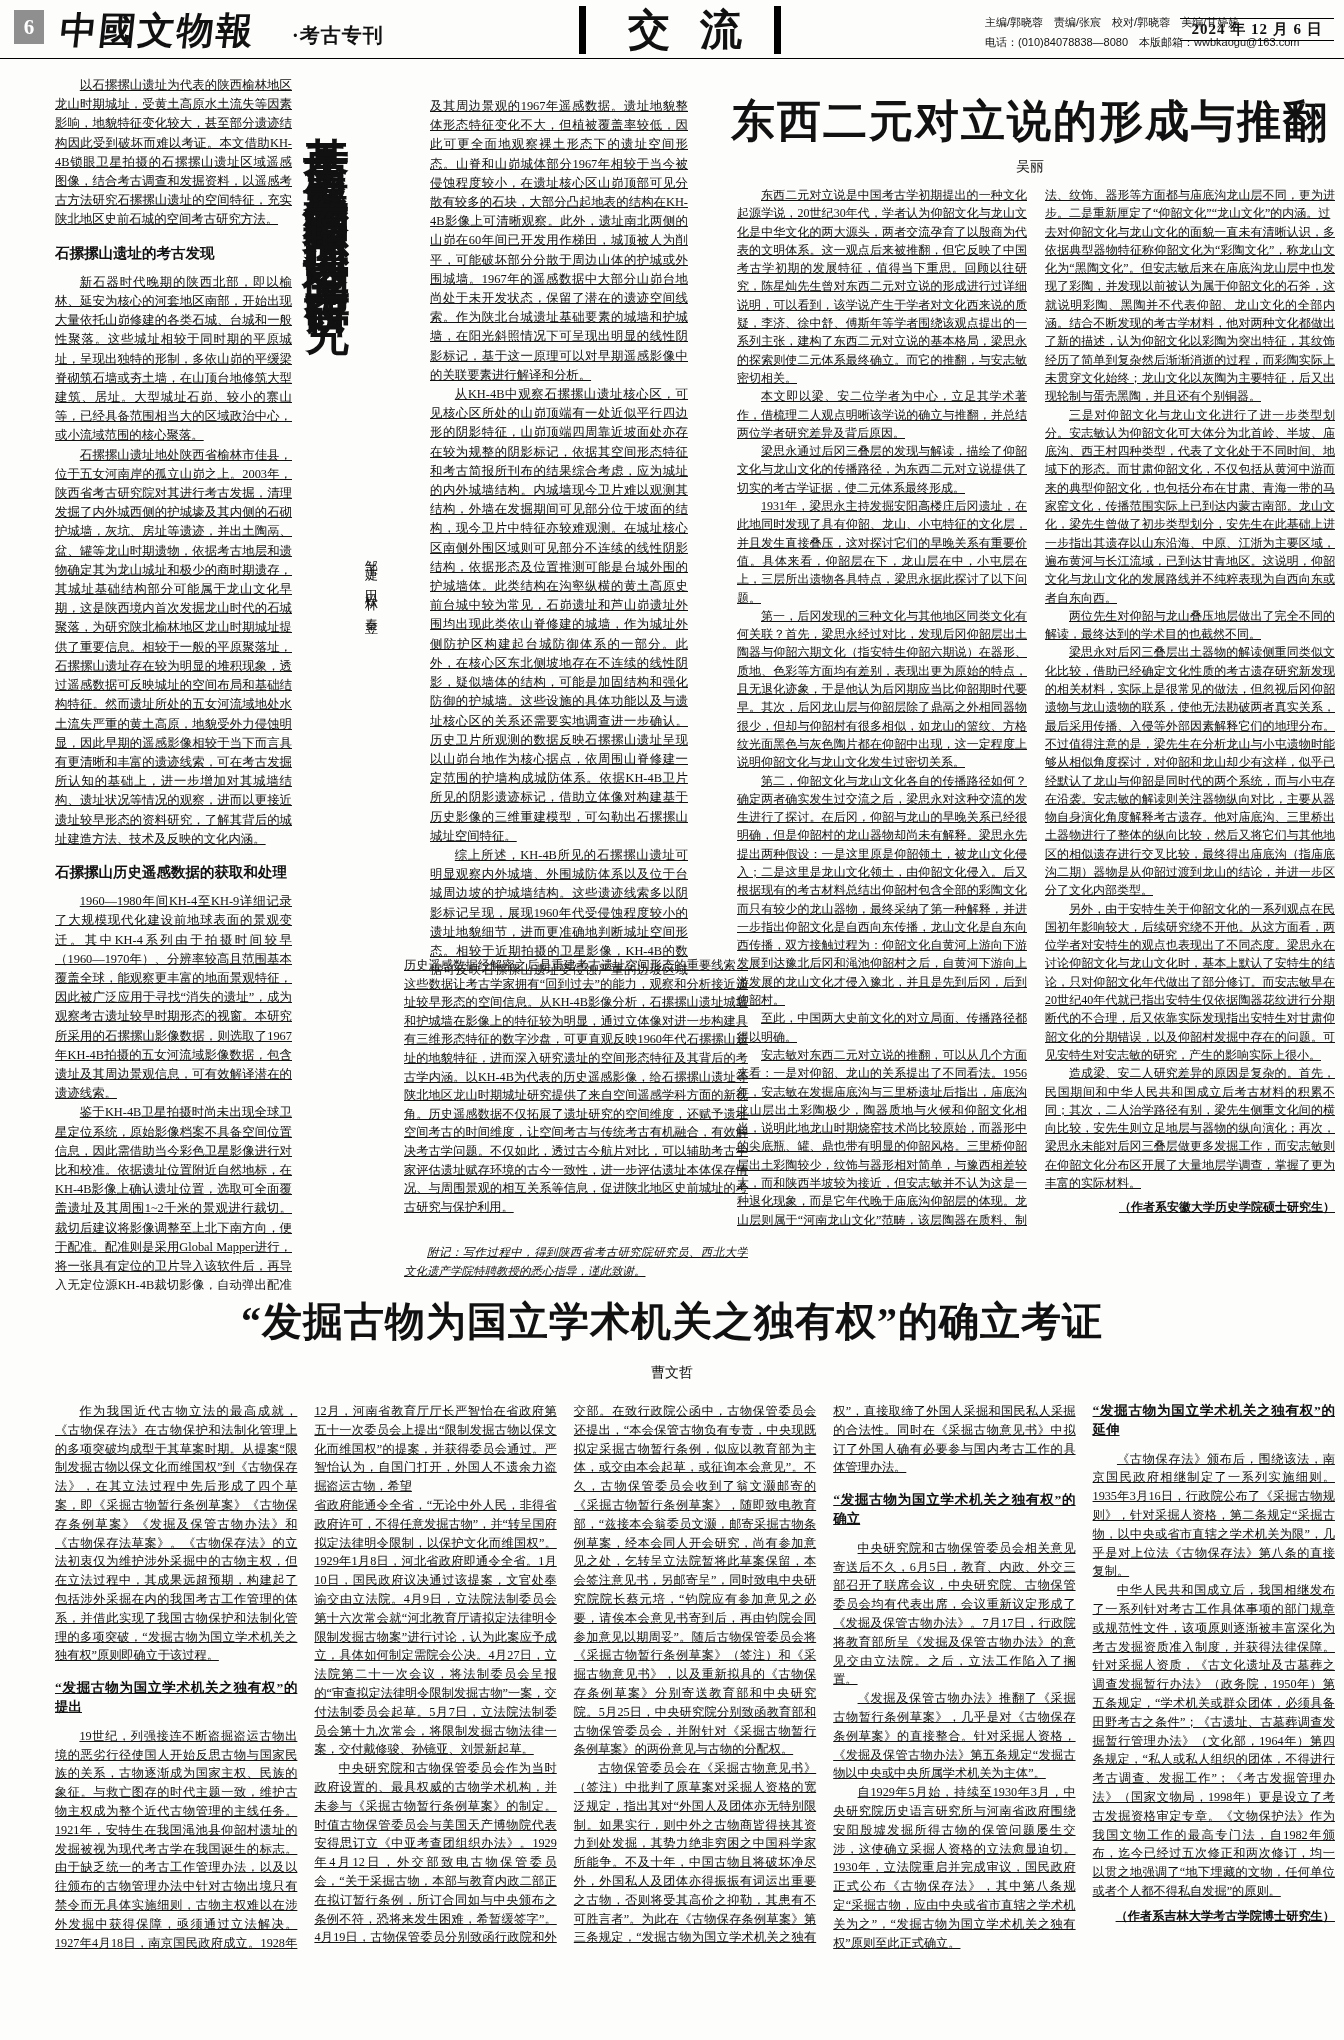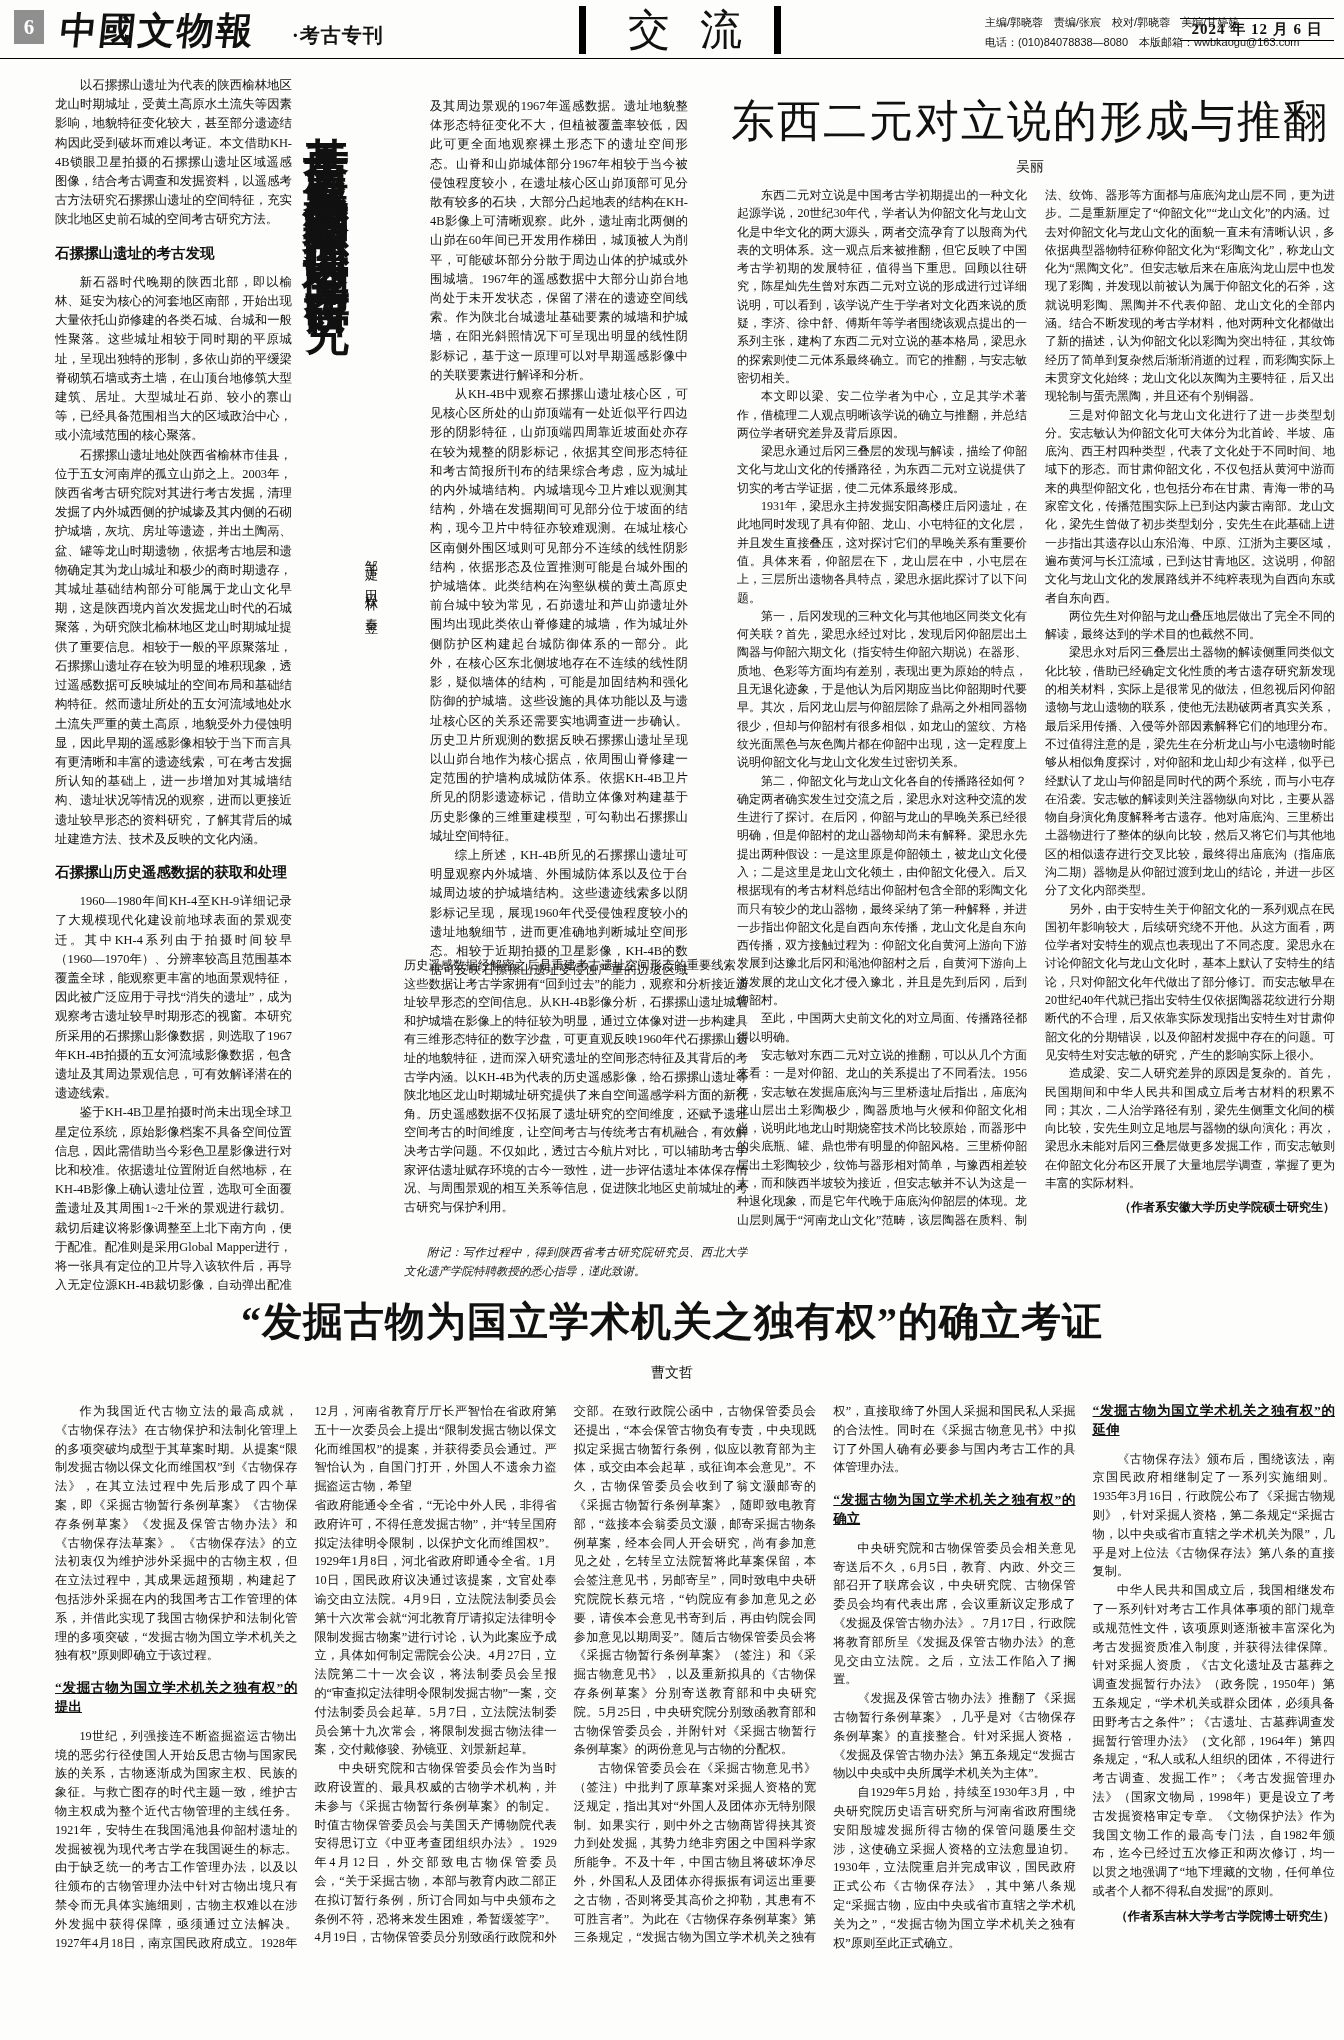--- a/index.html
+++ b/index.html
@@ -8,46 +8,46 @@
   
   .hdr{position:absolute;left:0;top:0;width:1344px;height:58px;}
   .hdr-rule{position:absolute;left:0;top:58px;width:1344px;border-top:1.5px solid #000;}
   .pagenum{position:absolute;left:14px;top:10px;width:30px;height:34px;background:#8f8f8f;
            color:#fff;font-size:21px;font-weight:bold;display:flex;align-items:center;justify-content:center;}
   .masthead{position:absolute;left:60px;top:6px;font-size:37px;font-weight:900;
             transform:skewX(-6deg);letter-spacing:2px;}
   .edition{position:absolute;left:292px;top:22px;font-size:20px;font-weight:bold;letter-spacing:1px;}
   .secbox{position:absolute;left:576px;top:4px;width:208px;height:52px;display:flex;align-items:center;justify-content:center;}
   .secbar{width:7px;height:48px;background:#000;}
-  .sectitle{font-size:42px;font-weight:400;letter-spacing:30px;padding-left:30px;margin:0 2px 0 12px;}
+  .sectitle{font-size:42px;font-weight:700;letter-spacing:30px;padding-left:30px;margin:0 2px 0 12px;}
   .staff{position:absolute;left:985px;top:13px;font-size:11px;line-height:1.8;font-family:"Liberation Sans","DejaVu Sans",sans-serif;}
   .datebox{position:absolute;left:1180px;top:18px;width:150px;border-top:1.5px solid #000;border-bottom:1.5px solid #000;
            padding:1px 2px;font-size:15px;font-weight:bold;text-align:center;letter-spacing:1px;}
   
   .flow{text-align:justify;}
-  .flow p{margin:0;text-indent:2em;}
+  .flow p{margin:0;text-indent:2em;text-decoration:underline;}
   .flow p.cont{text-indent:0;}
   .flow h4{margin:14px 0 10px;text-indent:0;font-size:14.5px;}
   .flow p.note{font-size:11.5px;font-style:italic;margin-top:27px;}
   .flow p.credit{text-indent:0;text-align:right;font-weight:bold;margin-top:6px;}
   .flow p.credit2{text-indent:2em;font-weight:bold;margin-top:8px;}
   
   .a1-cola{position:absolute;left:55px;top:76px;width:237px;height:1214px;overflow:hidden;
            font-size:12.4px;line-height:19.2px;}
   .a1-colb{position:absolute;left:430px;top:76px;width:258px;height:878px;overflow:hidden;
            font-size:12.4px;line-height:19.2px;margin-top:21px;}
   .a1-bot{position:absolute;left:404px;top:956px;width:344px;height:334px;overflow:hidden;
           font-size:12.2px;line-height:18.6px;}
   .vtitle{position:absolute;left:294px;top:100px;height:870px;writing-mode:vertical-lr;display:flex;}
   .vtitle .t1{font-size:46px;font-weight:900;letter-spacing:8px;line-height:64px;margin:0;}
   .vtitle .t2{font-size:46px;font-weight:900;letter-spacing:10px;line-height:58px;margin:0 0 0 4px;}
   .vtitle .by{font-size:13px;letter-spacing:4px;margin-top:330px;margin-left:6px;}
   
   .a2-head{position:absolute;left:720px;top:92px;width:620px;text-align:center;
-           font-size:44px;font-weight:400;letter-spacing:2px;margin:0;}
+           font-size:44px;font-weight:700;letter-spacing:2px;margin:0;}
   .a2-by{position:absolute;left:720px;top:158px;width:620px;text-align:center;font-size:14px;}
   .a2-body{position:absolute;left:737px;top:186px;width:598px;height:1062px;overflow:hidden;
            column-count:2;column-gap:18px;font-size:12px;line-height:18.3px;}
   
   .a3-head{position:absolute;left:0;top:1294px;width:1344px;text-align:center;
            font-size:40px;font-weight:900;letter-spacing:1px;margin:0;}
   .a3-by{position:absolute;left:0;top:1364px;width:1344px;text-align:center;font-size:14px;}
   .a3-body{position:absolute;left:55px;top:1402px;width:1280px;height:606px;overflow:hidden;
            column-count:5;column-gap:17px;font-size:12.2px;line-height:18.8px;}
   .a3-body h4{font-size:13.5px;text-decoration:underline;}

